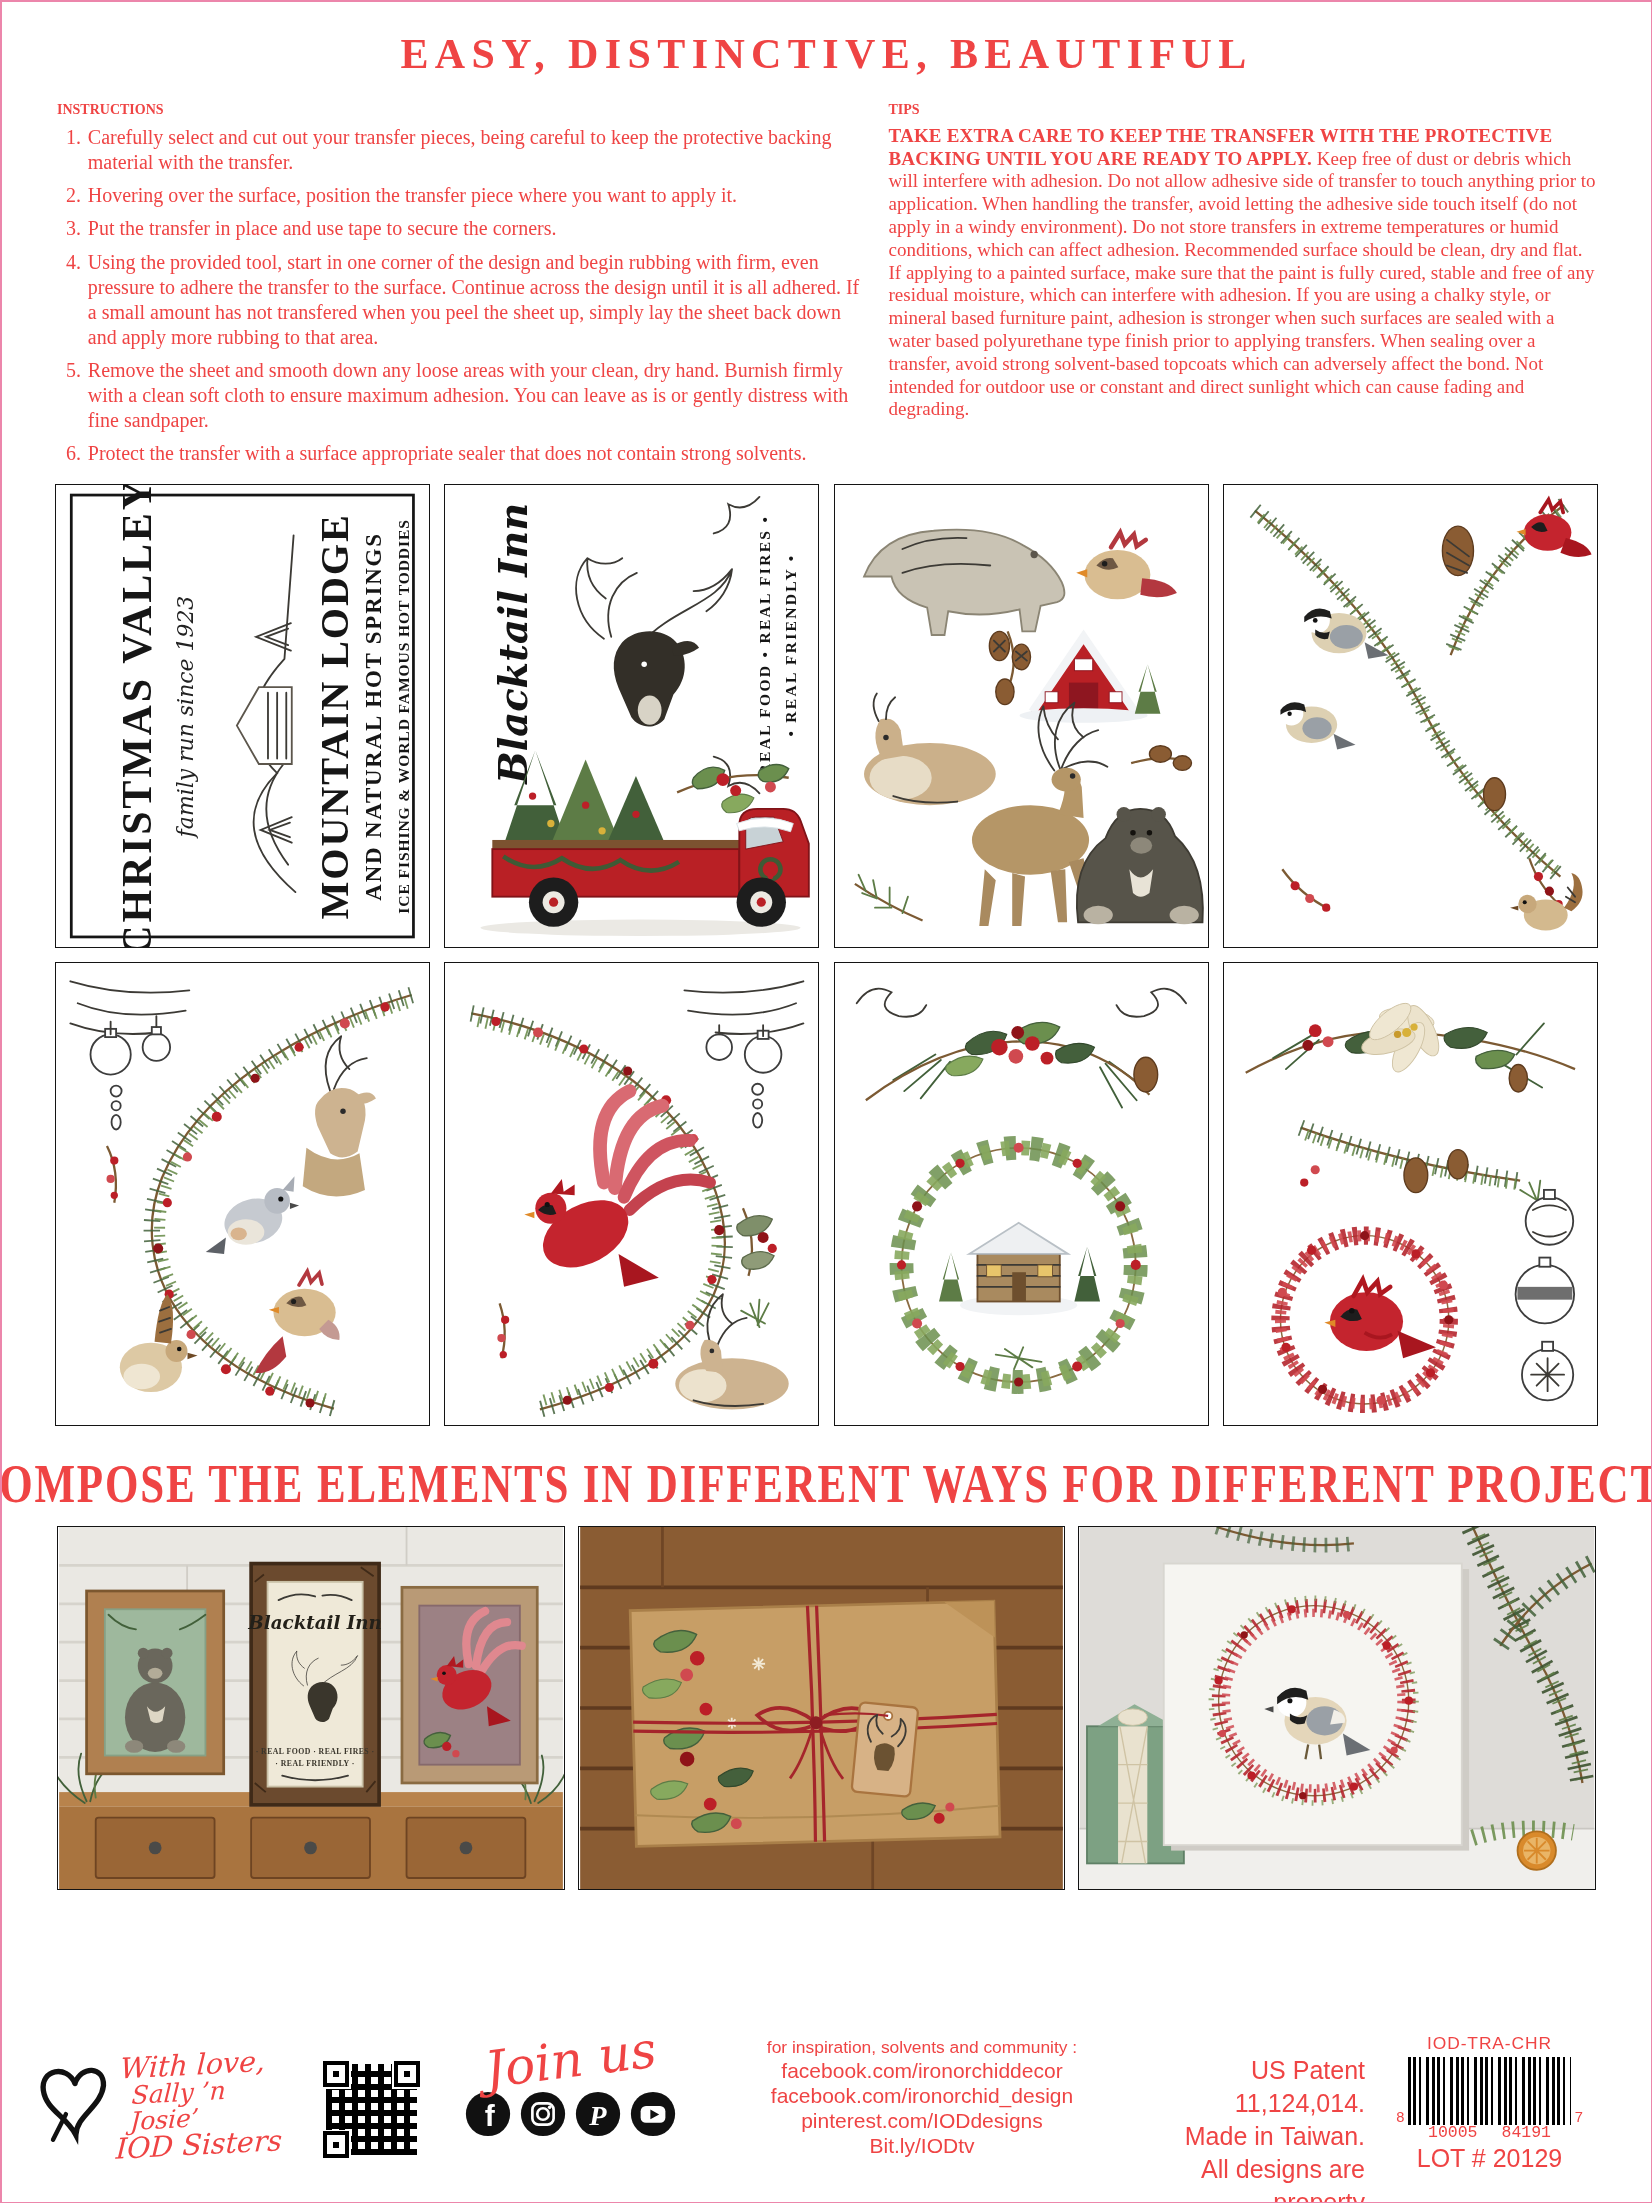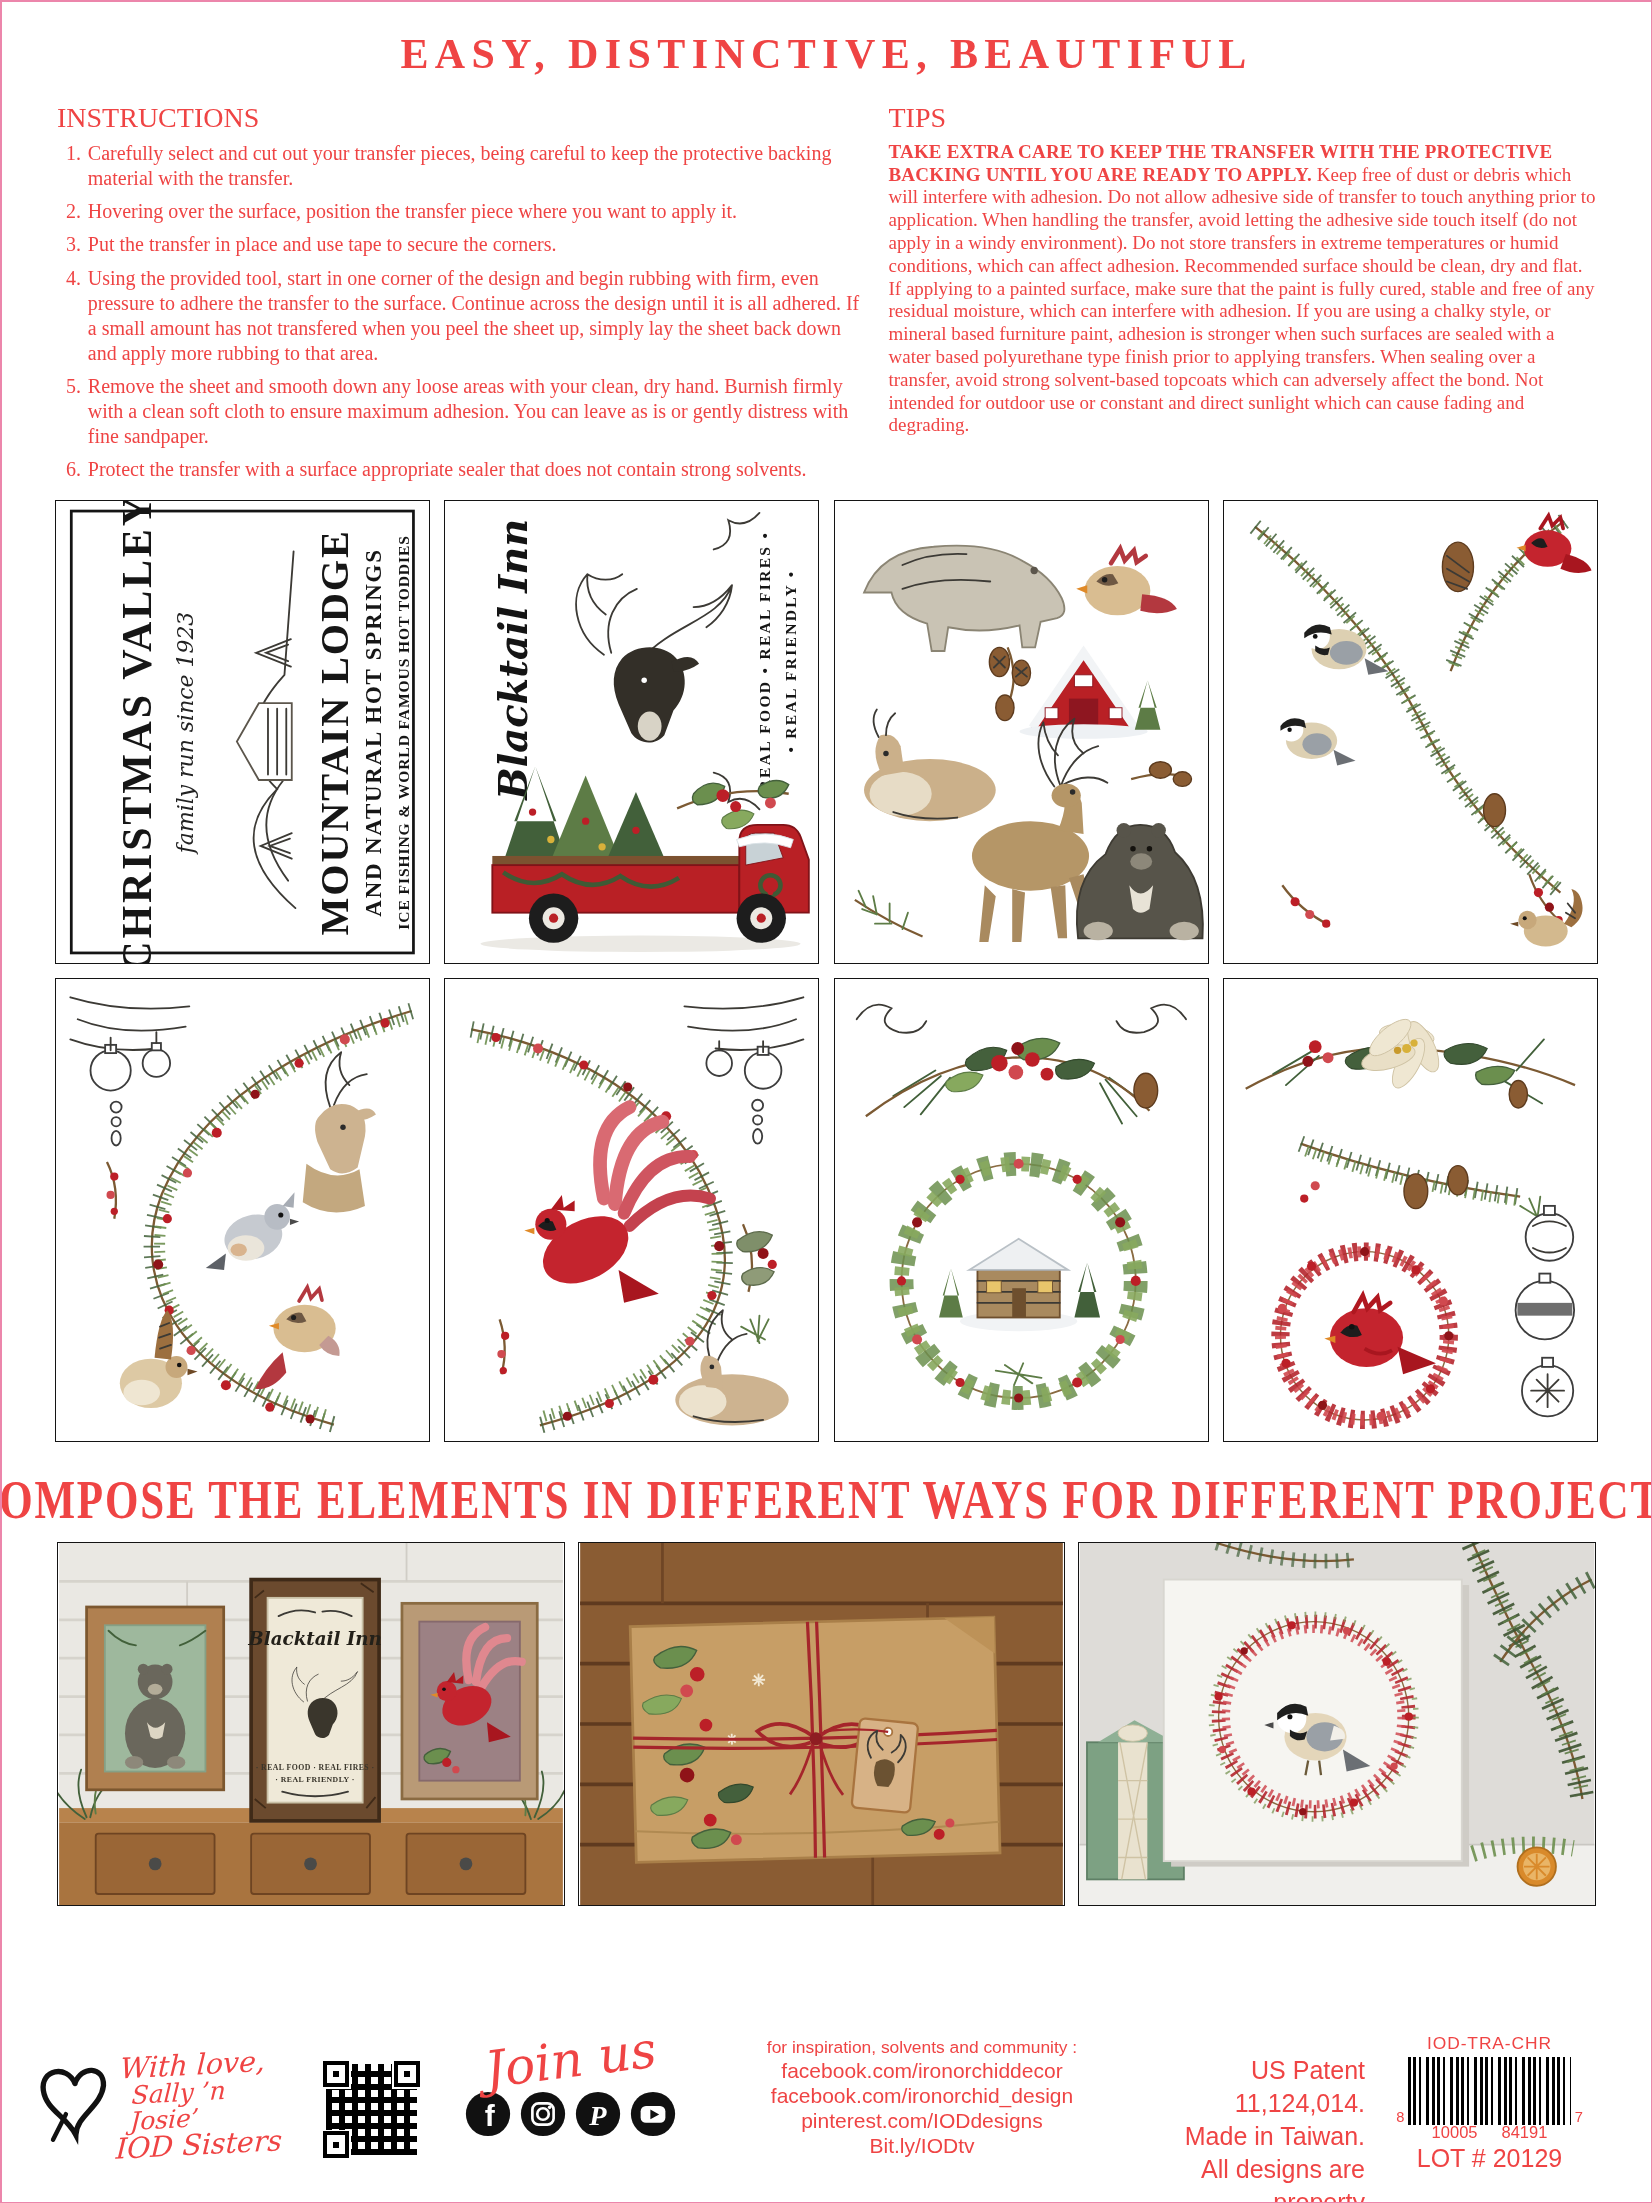--- a/index.html
+++ b/index.html
@@ -4,21 +4,21 @@
 <style>
   html,body{margin:0;padding:0;background:#fff;}
   .page{width:1653px;height:2204px;box-sizing:border-box;position:relative;background:#fff;
         border:2.8px solid #ec86ab;font-family:"Liberation Serif",serif;color:#ef4444;overflow:hidden;}
 
   .main-title{margin-top:27.5px;text-align:center;font-size:42px;font-weight:700;letter-spacing:6.4px;}
 
   .cols{display:flex;margin:24px 55px 0;gap:27.5px;}
   .col-left{width:804px;}
   .col-right{flex:1;}
-  .colhead{font-size:28px;font-weight:400;margin:0 0 7.3px;}
+  .colhead{font-size:14px;font-weight:700;margin:0 0 7.3px;}
   .instr-list{margin:0;padding-left:29px;font-size:20px;line-height:1.25;}
   .instr-list li{margin-bottom:8.3px;padding-left:1.8px;}
   .tips-text{margin:0;font-size:19px;line-height:1.2;}
   .tips-text b{letter-spacing:0.2px;}
 
   .bighead-wrap{height:59px;display:flex;align-items:center;justify-content:center;margin-top:20px;}
   .bighead{font-size:43px;font-weight:700;letter-spacing:1.8px;transform:scaleY(1.26);white-space:nowrap;}
 
   .sheets-grid{display:grid;grid-template-columns:repeat(4,1fr);grid-auto-rows:464px;gap:14.7px;margin:9.2px 53px 0;}
   .sheet{border:1.8px solid #141414;background:#fff;position:relative;}
@@ -53,21 +53,21 @@
   .comm-link{font-size:21px;}
 
   .legal{width:220px;text-align:right;font-family:"Liberation Sans",sans-serif;font-size:25px;line-height:1.32;margin-top:26px;}
 
   .barcode{width:216px;text-align:center;font-family:"Liberation Sans",sans-serif;margin-top:5.5px;}
   .bc-sku{font-size:17.4px;letter-spacing:0.9px;}
   .bc-wrap{display:flex;align-items:flex-end;justify-content:center;gap:3.7px;margin-top:2.8px;}
   .bc-bars{width:163px;height:68px;
     background:repeating-linear-gradient(90deg,#000 0 2.8px,#fff 2.8px 4.6px,#000 4.6px 8.3px,#fff 8.3px 11px,#000 11px 13px,#fff 13px 18.4px,#000 18.4px 21px,#fff 21px 24px);}
   .bc-side{font-size:14.7px;line-height:1;}
-  .bc-digits{display:flex;justify-content:center;gap:24px;font-size:16.5px;margin-top:-1.8px;}
+  .bc-digits{display:flex;justify-content:center;gap:24px;font-size:16.5px;margin-top:-1.8px;font-family:Liberation Mono, monospace;}
   .bc-lot{font-size:25px;margin-top:1.8px;}
 
   
   .sk{fill:none;stroke:#3c3a35;stroke-width:2;stroke-linecap:round;}
   .skb{fill:#fff;stroke:#3d3d3d;stroke-width:2;}
   .vine{fill:none;stroke:#7c5a33;stroke-width:2.5;}
   .gard{fill:none;stroke:#42603a;stroke-width:18;stroke-dasharray:2 9;opacity:.85;}
   .garl{fill:none;stroke:#6d8f4f;stroke-width:12;stroke-dasharray:2 7;opacity:.9;}
   .needle{fill:none;stroke:#5d7c46;stroke-width:2;stroke-linecap:round;}
   .needled{fill:none;stroke:#42603a;stroke-width:2;stroke-linecap:round;}

